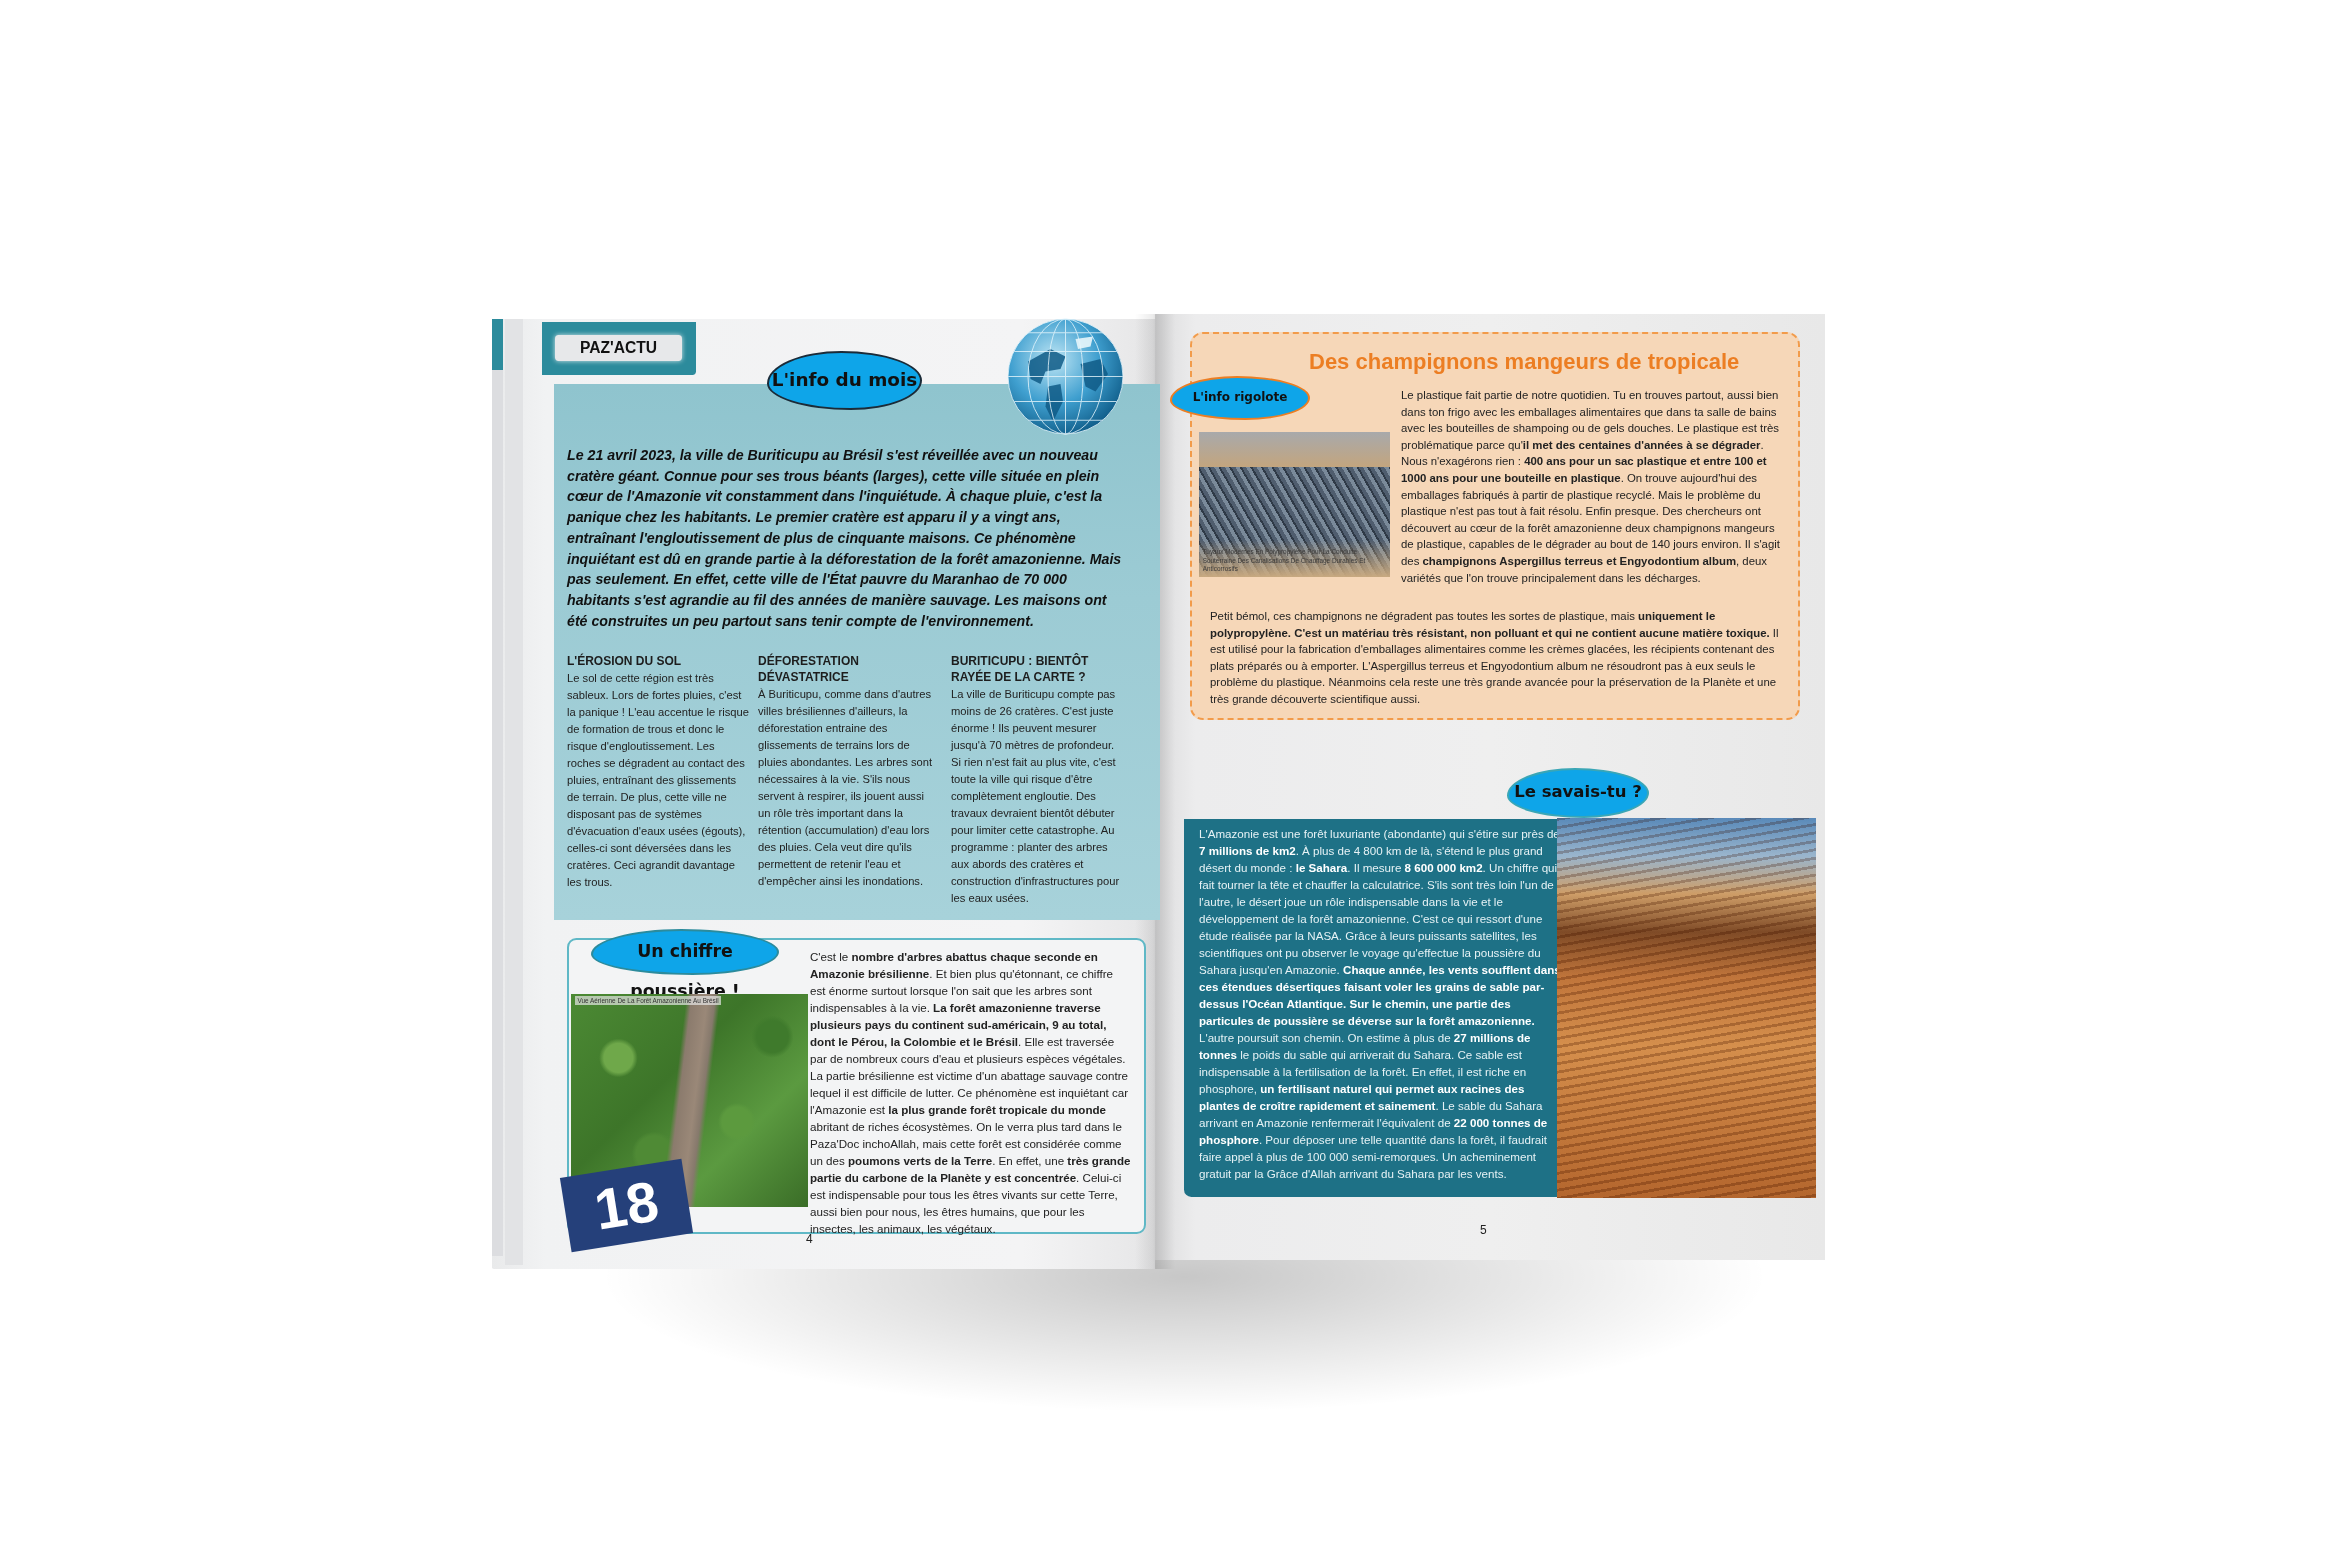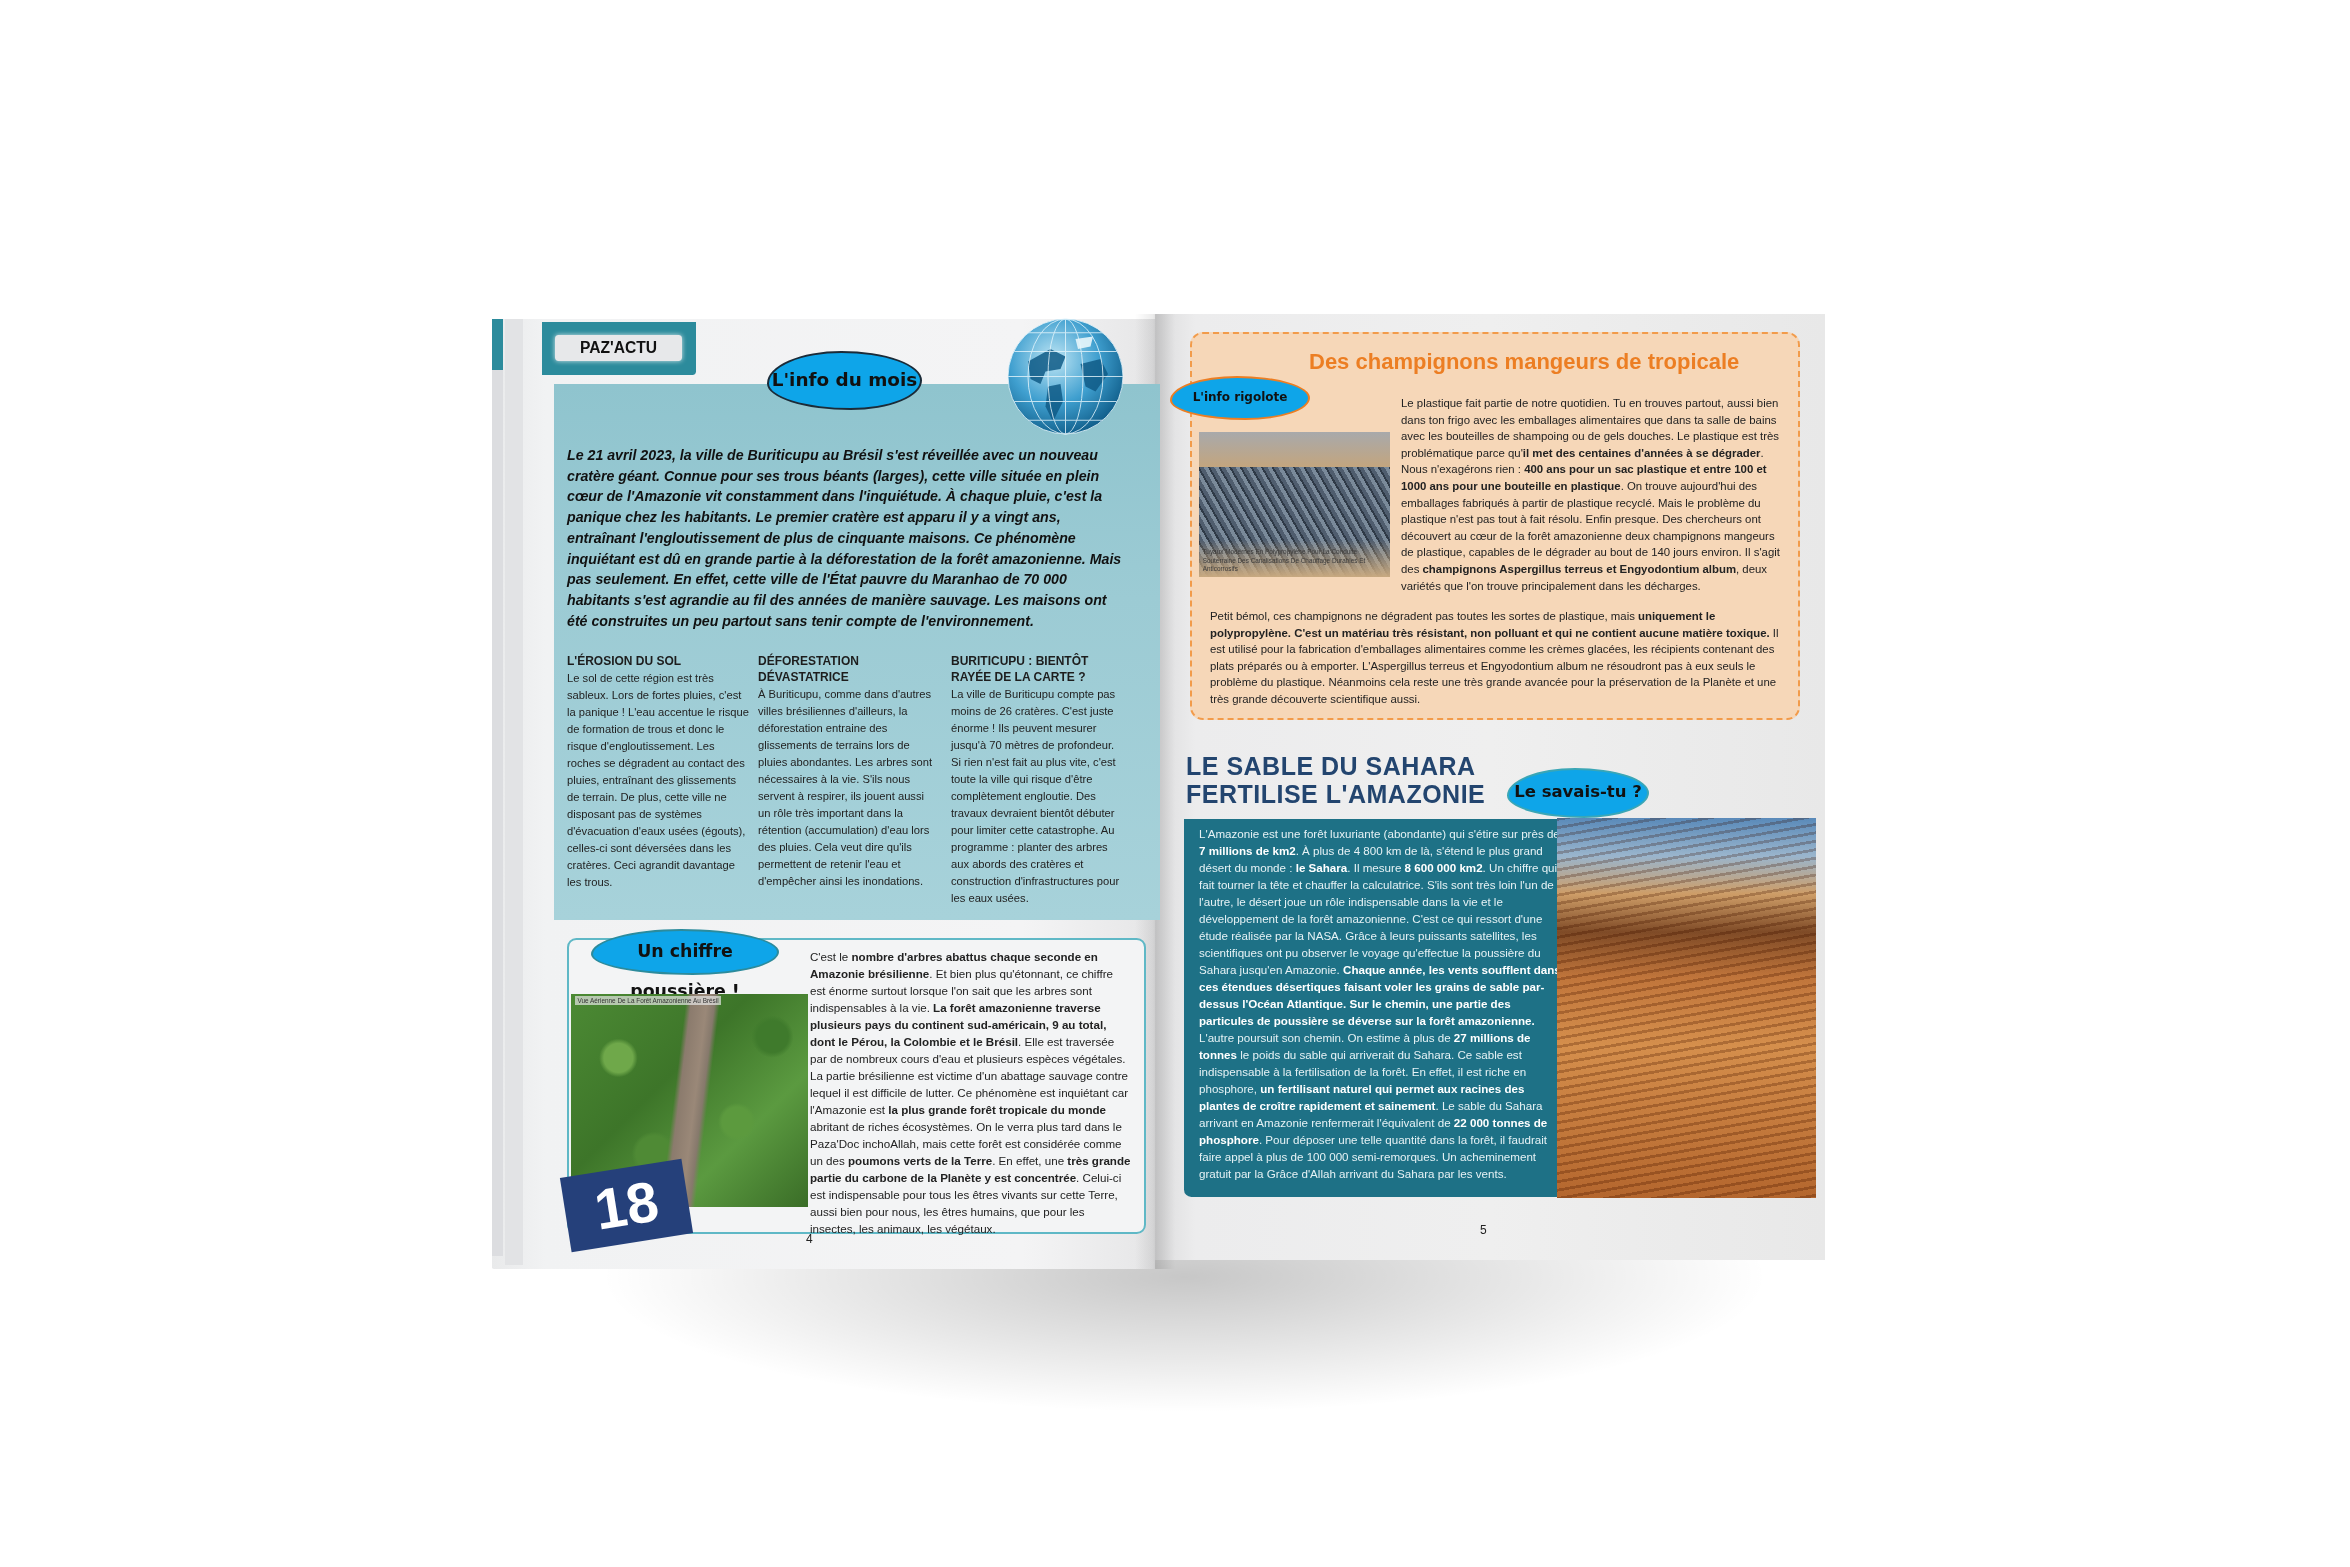--- a/index.html
+++ b/index.html
@@ -91,21 +91,21 @@
   .rigolote-bubble { left:678px; top:62px; width:136px; height:40px; font-size:12px; line-height:39px; border-color:#ec7e23; }
   .pipes {
     position:absolute; left:707px; top:118px; width:191px; height:145px;
     background:
       repeating-linear-gradient(60deg,#4f5d6e 0 3.7px,#7a8a9a 3.7px 7.3px,#2f3a47 7.3px 9.2px),
       #b79870;
   }
   .pipes::before { content:""; position:absolute; left:0; top:0; right:0; height:35px; background:linear-gradient(180deg,#a8a9ab,#c3a57e); }
   .pipes::after { content:""; position:absolute; left:0; bottom:0; right:0; height:37px; background:linear-gradient(0deg,#c8a980,rgba(200,169,128,0)); }
   .pipes .cap { position:absolute; left:3.7px; bottom:3.7px; font-size:6.4px; color:#3a3a3a; width:174px; line-height:8.3px; z-index:2; }
-  .champ-text1 { position:absolute; left:909px; top:81px; width:386px; font-size:11.4px; line-height:16.6px; color:#222; }
+  .champ-text1 { position:absolute; left:909px; top:73px; width:386px; font-size:11.4px; line-height:16.6px; color:#222; }
   .champ-text2 { position:absolute; left:718px; top:294px; width:579px; font-size:11.4px; line-height:16.6px; color:#222; }
 
   .sahara-title { position:absolute; left:694px; top:439px; font-size:25px; font-weight:bold; color:#23456f; line-height:27.5px; letter-spacing:0.5px; }
   .savais-bubble { left:1015px; top:454px; width:138px; height:46px; font-size:16.5px; line-height:44px; border-color:#3aa6b6; }
   .sahara-box {
     position:absolute; left:692px; top:505px; width:382px; height:378px; background:#1e7186; border-radius:0 0 7.3px 7.3px;
   }
   .sahara-text { position:absolute; left:707px; top:511px; width:364px; font-size:11.6px; line-height:17px; color:#e6f2f5; }
   .sahara-text b { color:#ffffff; }
   .dunes {
@@ -189,23 +189,19 @@
 
   <div class="champ-box"></div>
   <div class="champ-title">Des champignons mangeurs de tropicale</div>
   <div class="bubble rigolote-bubble">L'info rigolote</div>
   <div class="pipes">
     <span class="cap">Tuyaux Modernes En Polypropylène Pour La Conduite Souterraine Des Canalisations De Chauffage Durables Et Anticorrosifs</span>
   </div>
   <div class="champ-text1"><span>Le plastique fait partie de notre quotidien. Tu en trouves partout, aussi bien dans ton frigo avec les emballages alimentaires que dans ta salle de bains avec les bouteilles de shampoing ou de gels douches. Le plastique est très problématique parce qu'</span><b>il met des centaines d'années à se dégrader</b><span>. Nous n'exagérons rien : </span><b>400 ans pour un sac plastique et entre 100 et 1000 ans pour une bouteille en plastique</b><span>. On trouve aujourd'hui des emballages fabriqués à partir de plastique recyclé. Mais le problème du plastique n'est pas tout à fait résolu. Enfin presque. Des chercheurs ont découvert au cœur de la forêt amazonienne deux champignons mangeurs de plastique, capables de le dégrader au bout de 140 jours environ. Il s'agit des </span><b>champignons Aspergillus terreus et Engyodontium album</b><span>, deux variétés que l'on trouve principalement dans les décharges.</span></div>
   <div class="champ-text2"><span>Petit bémol, ces champignons ne dégradent pas toutes les sortes de plastique, mais </span><b>uniquement le polypropylène. C'est un matériau très résistant, non polluant et qui ne contient aucune matière toxique.</b><span> Il est utilisé pour la fabrication d'emballages alimentaires comme les crèmes glacées, les récipients contenant des plats préparés ou à emporter. L'Aspergillus terreus et Engyodontium album ne résoudront pas à eux seuls le problème du plastique. Néanmoins cela reste une très grande avancée pour la préservation de la Planète et une très grande découverte scientifique aussi.</span></div>
 
-  <div class="sahara-title">
-    <div>LE SABLE DU SAHARA</div>
-    <div>FERTILISE L'AMAZONIE</div>
-  </div>
   <div class="sahara-box"></div>
   <div class="sahara-text"><span>L'Amazonie est une forêt luxuriante (abondante) qui s'étire sur près de </span><b>7 millions de km2</b><span>. À plus de 4 800 km de là, s'étend le plus grand désert du monde : </span><b>le Sahara</b><span>. Il mesure </span><b>8 600 000 km2</b><span>. Un chiffre qui fait tourner la tête et chauffer la calculatrice. S'ils sont très loin l'un de l'autre, le désert joue un rôle indispensable dans la vie et le développement de la forêt amazonienne. C'est ce qui ressort d'une étude réalisée par la NASA. Grâce à leurs puissants satellites, les scientifiques ont pu observer le voyage qu'effectue la poussière du Sahara jusqu'en Amazonie. </span><b>Chaque année, les vents soufflent dans ces étendues désertiques faisant voler les grains de sable par-dessus l'Océan Atlantique. Sur le chemin, une partie des particules de poussière se déverse sur la forêt amazonienne.</b><span> L'autre poursuit son chemin. On estime à plus de </span><b>27 millions de tonnes</b><span> le poids du sable qui arriverait du Sahara. Ce sable est indispensable à la fertilisation de la forêt. En effet, il est riche en phosphore, </span><b>un fertilisant naturel qui permet aux racines des plantes de croître rapidement et sainement</b><span>. Le sable du Sahara arrivant en Amazonie renfermerait l'équivalent de </span><b>22 000 tonnes de phosphore</b><span>. Pour déposer une telle quantité dans la forêt, il faudrait faire appel à plus de 100 000 semi-remorques. Un acheminement gratuit par la Grâce d'Allah arrivant du Sahara par les vents.</span></div>
   <div class="dunes"></div>
   <div class="bubble savais-bubble">Le savais-tu ?</div>
   <div class="page-num" style="left:988px; top:909px;">5</div>
 </div>
 
 
 </body></html>

